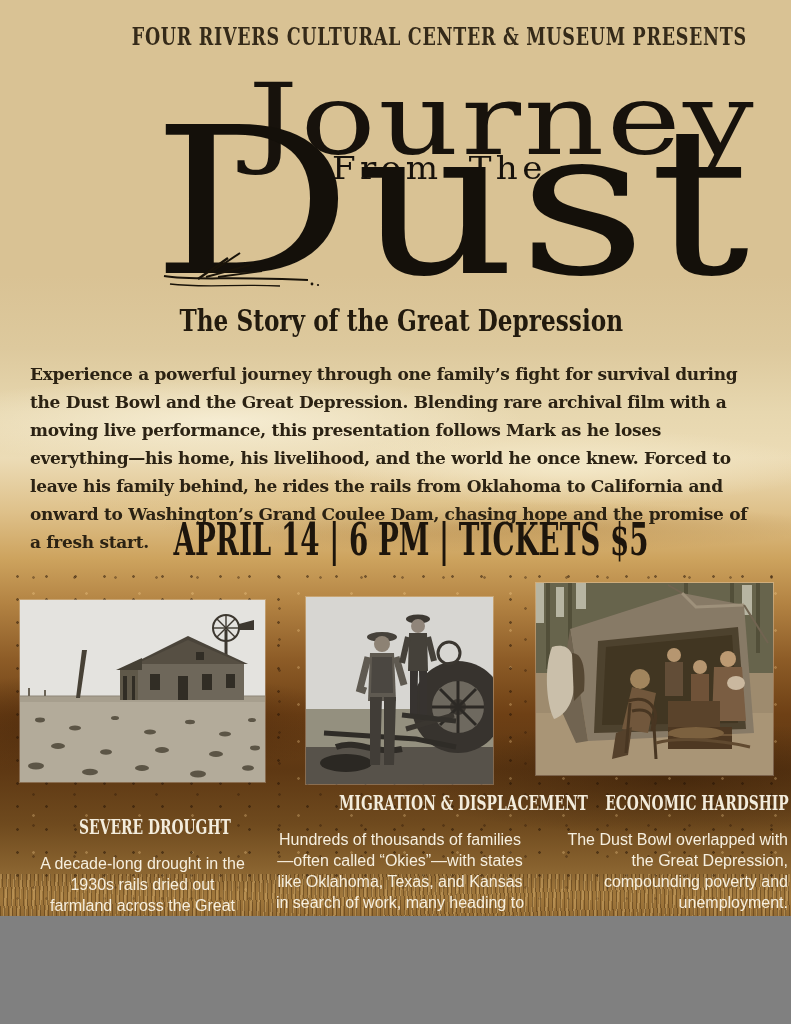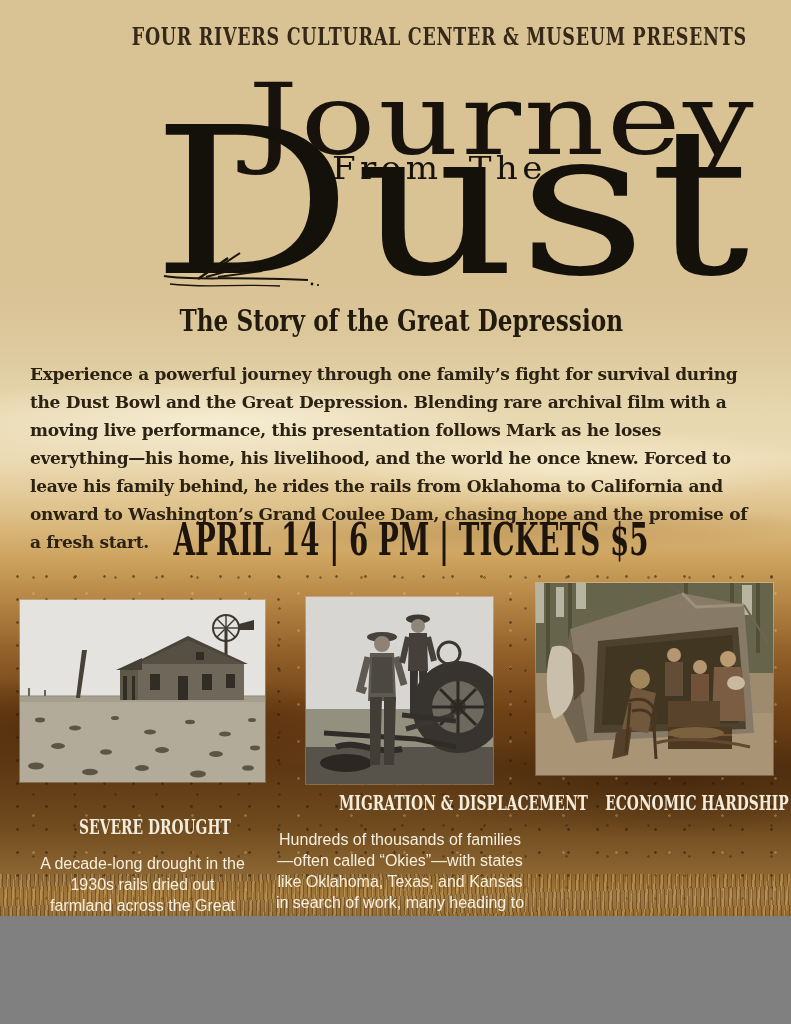--- a/index.html
+++ b/index.html
@@ -277,20 +277,21 @@
     <div class="cap-head">
       <span class="squeeze">MIGRATION &amp; DISPLACEMENT</span>
     </div>
     <p class="cap-body">Hundreds of thousands of families—often called “Okies”—with states like Oklahoma, Texas, and Kansas in search of work, many heading to the Pacific Northwest including California, Oregon, and Washington.</p>
   </div>
 
   <div class="caption c3">
     <div class="cap-head">
       <span class="squeeze">ECONOMIC HARDSHIP</span>
     </div>
+    <p class="cap-body">The Dust Bowl overlapped with the Great Depression, compounding poverty and unemployment.</p>
   </div>
 
   <div class="txt footer-address">
     <span class="squeeze">
       <span>676 SW 5</span><sup>th</sup><span> Ave. Ontario, Oregon 97914 | 541-889-8191 | 4rcc.com</span>
     </span>
   </div>
 
   <div class="logo">
     <div class="logo-top">

